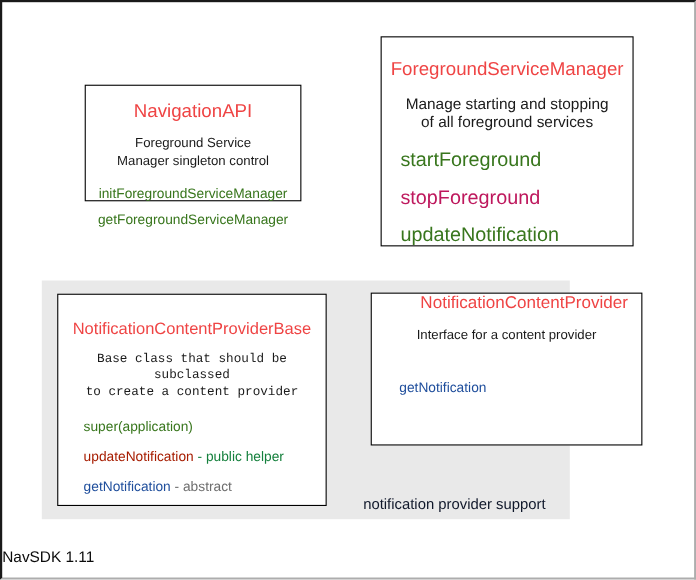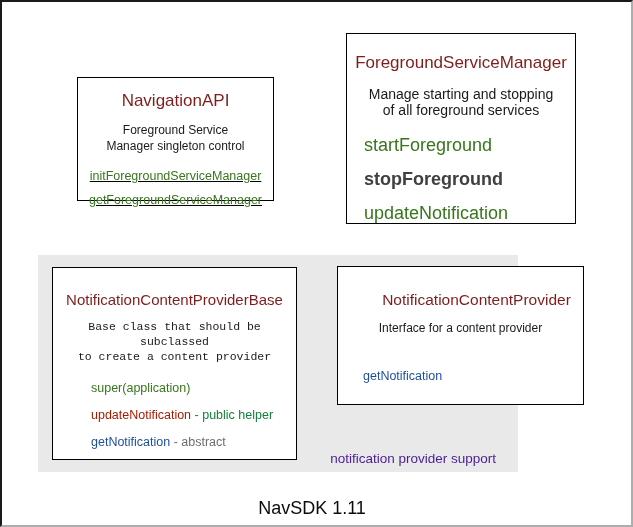--- a/index.html
+++ b/index.html
@@ -15,72 +15,71 @@
     color: #000000;
     overflow: hidden;
   }
   .box {
     position: absolute;
     background: #ffffff;
     border: 1px solid #000000;
     box-sizing: border-box;
     text-align: center;
   }
-  .box-title { font-weight: 400; color: #7f1d1d; }
+  .box-title { font-weight: 400; color: #ef4444; }
   .box-desc { color: #1a1a1a; }
   .methods { text-align: center; }
   .methods.left { text-align: left; }
   .method-row { white-space: pre; }
 
   
-  #nav-api { left: 75px; top: 75px; width: 197px; height: 124px; }
+  #nav-api { left: 75px; top: 75px; width: 197px; height: 106px; }
   #nav-api .box-title { margin-top: 13px; font-size: 17px; line-height: 20px; }
   #nav-api .box-desc { margin-top: 11px; font-size: 12px; line-height: 16px; }
-  #nav-api .methods { margin-top: 15px; font-size: 12.5px; text-decoration: underline; }
+  #nav-api .methods { margin-top: 15px; font-size: 12.5px; }
   #nav-api .method-row { margin-bottom: 10px; }
 
   
   #fsm { left: 344px; top: 31px; width: 230px; height: 191px; }
   #fsm .box-title { margin-top: 19px; font-size: 17px; line-height: 20px; }
   #fsm .box-desc { margin-top: 13px; font-size: 14px; line-height: 16px; }
   #fsm .methods { margin-top: 17px; font-size: 18px; padding-left: 17px; }
   #fsm .method-row { margin-bottom: 13px; }
 
   
   .panel {
     position: absolute;
     left: 36px; top: 253px;
     width: 480px; height: 217px;
   }
   .panel-label {
     position: absolute;
     right: 22px; bottom: 6px;
     font-size: 13.5px;
-    color: #4c1d95;
+    color: #0f172a;
   }
 
   
   #pbase { left: 14px; top: 12px; width: 245px; height: 193px; }
   #pbase .box-title { margin-top: 23px; font-size: 15px; line-height: 18px; }
   #pbase .box-desc { margin-top: 10px; font-size: 11.5px; line-height: 15px; font-family: Liberation Mono, monospace; }
-  #pbase .methods { margin-top: 17px; font-size: 12.5px; padding-left: 38px; }
+  #pbase .methods { margin-top: 17px; font-size: 12.5px; padding-left: 23px; }
   #pbase .method-row { margin-bottom: 13px; }
 
   
   #provider { left: 299px; top: 11px; width: 247px; height: 139px; }
-  #provider .box-title { margin-top: 24px; font-size: 15.5px; line-height: 18px; padding-left: 32px; }
+  #provider .box-title { font-size: 15.5px; line-height: 18px; padding-left: 32px; }
   #provider .box-desc { margin-top: 12px; font-size: 12px; line-height: 15px; }
   #provider .methods { margin-top: 33px; font-size: 12.5px; padding-left: 25px; }
 
   .caption {
     position: absolute;
     left: 0; top: 496px;
     width: 620px;
-    text-align: center;
-    font-size: 18px;
+    font-size: 14px;
     color: #0b0b0b;
   }
 </style>
 </head>
 <body>
 
 <div class="canvas">
 
   <div class="box" id="nav-api">
     <div class="box-title">NavigationAPI</div>
@@ -95,21 +94,21 @@
   </div>
 
   <div class="box" id="fsm">
     <div class="box-title">ForegroundServiceManager</div>
     <div class="box-desc">
       <div>Manage starting and stopping</div>
       <div>of all foreground services</div>
     </div>
     <div class="methods left">
       <div class="method-row" style="color: rgb(56, 118, 29);">startForeground</div>
-      <div class="method-row" style="color: #404040; font-weight: bold;">stopForeground</div>
+      <div class="method-row" style="color: #be185d;">stopForeground</div>
       <div class="method-row" style="color: rgb(56, 118, 29);">updateNotification</div>
     </div>
   </div>
 
   <div class="panel" style="background-color: rgb(233, 233, 233);">
 
     <div class="box" id="pbase">
       <div class="box-title">NotificationContentProviderBase</div>
       <div class="box-desc">
         <div>Base class that should be subclassed</div>

